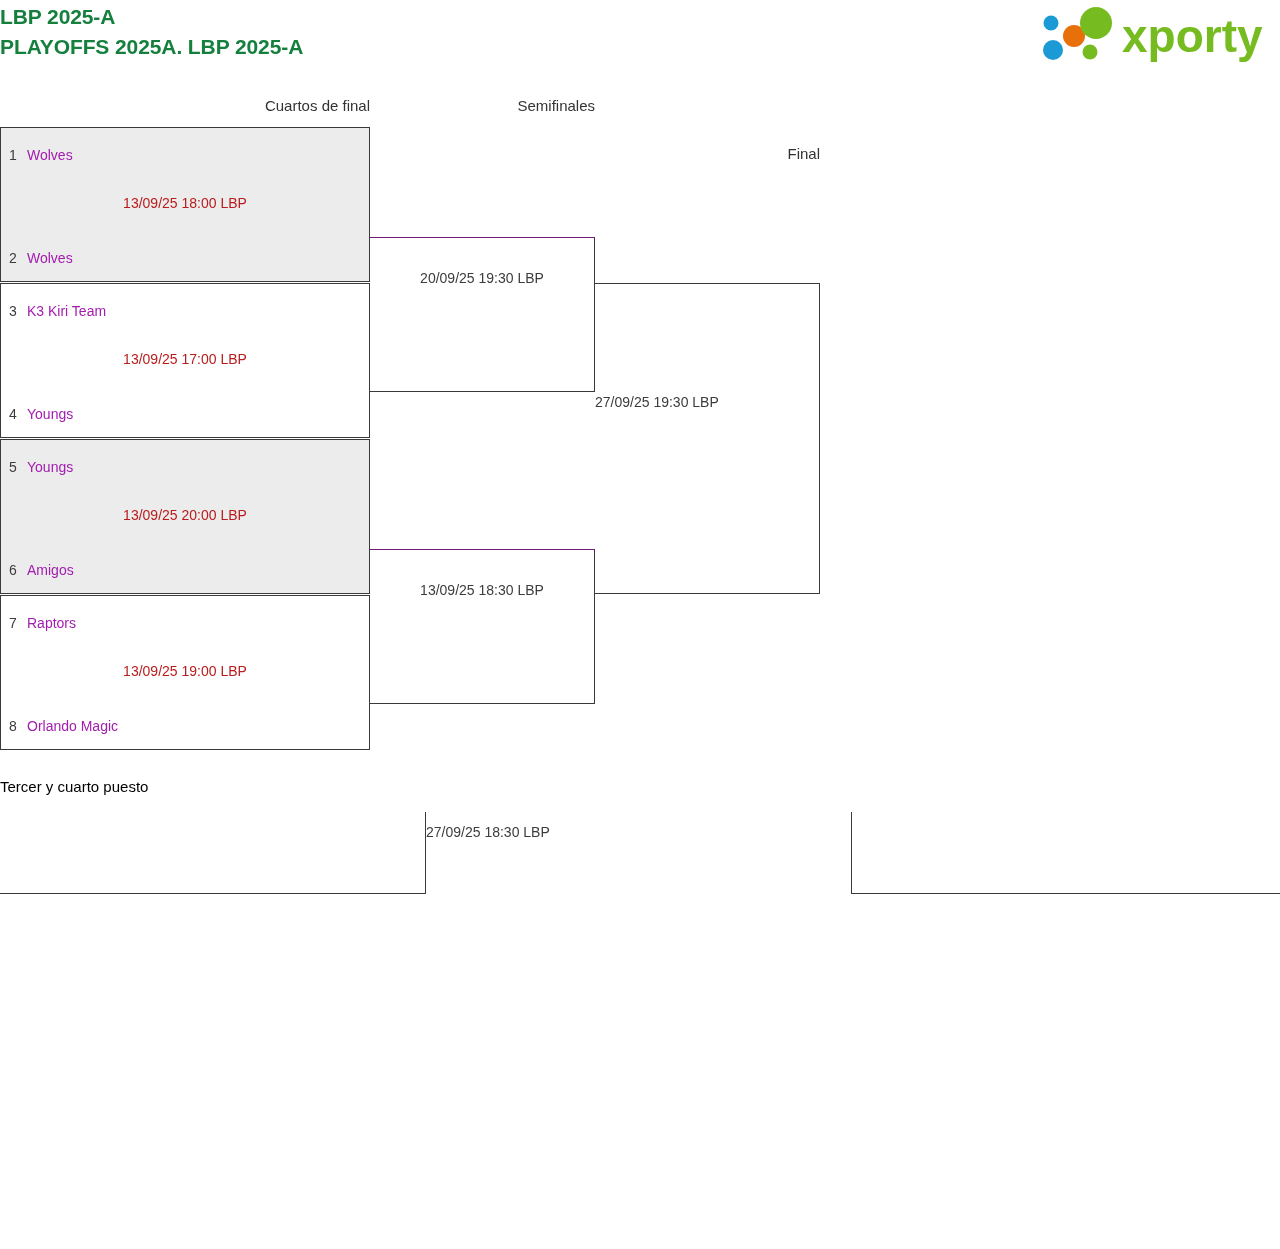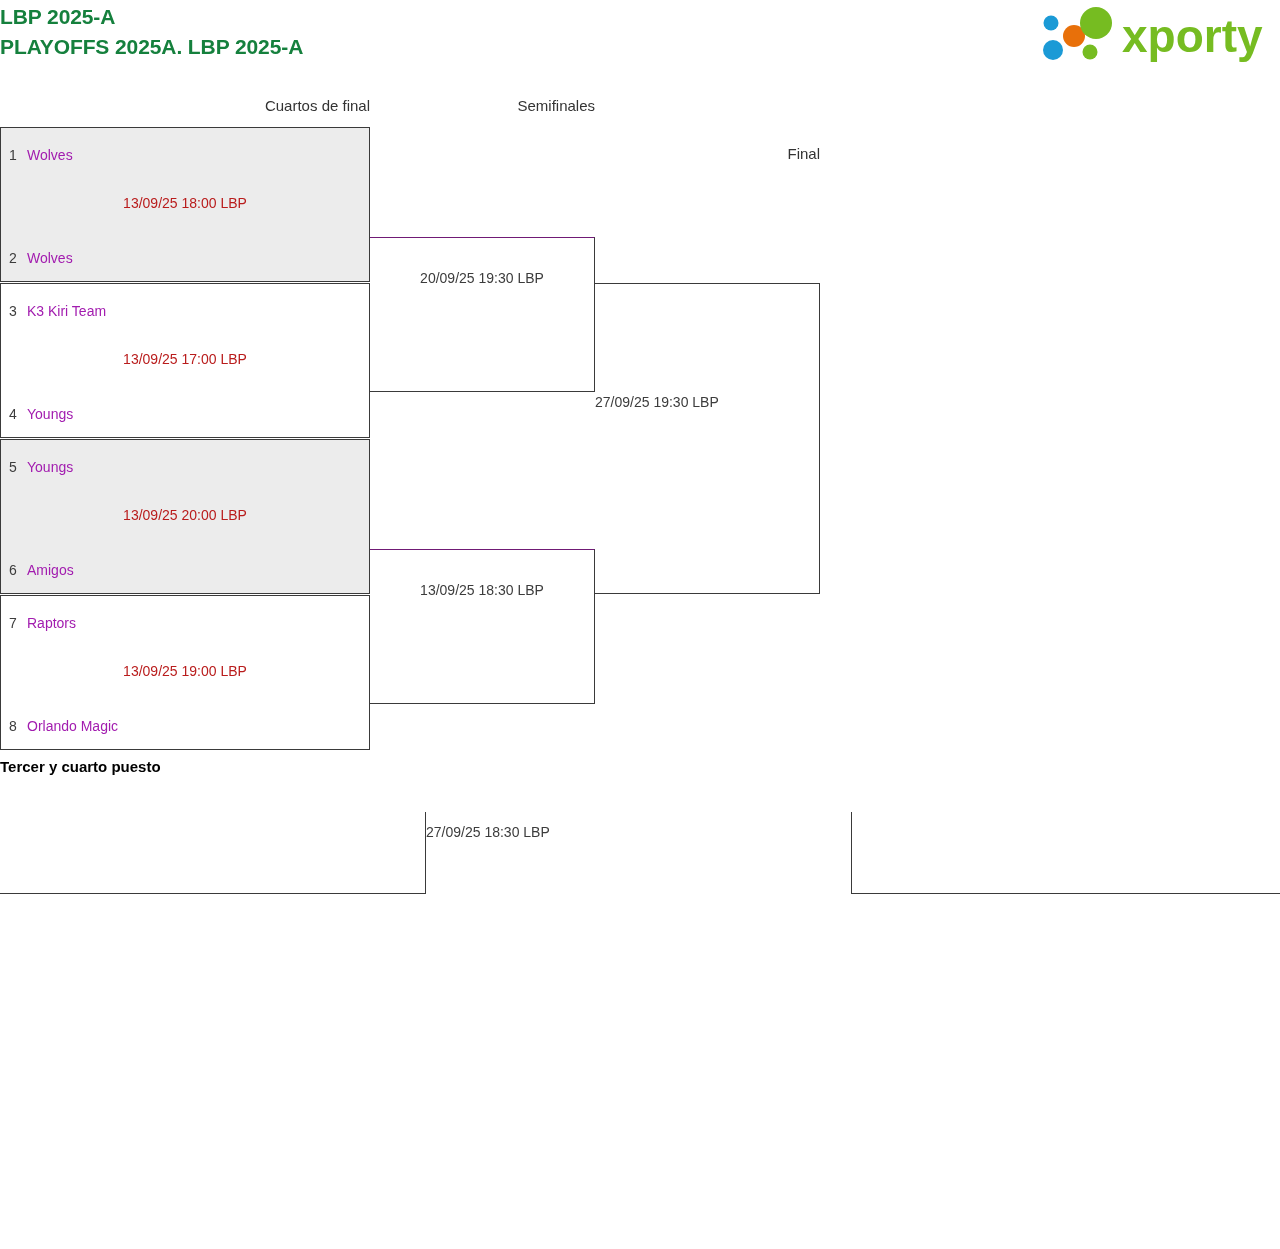--- a/index.html
+++ b/index.html
@@ -159,23 +159,23 @@
     text-align: left;
     font-size: 14px;
     color: #3c3c3c;
     white-space: nowrap;
   }
 
   
   #third-title {
     position: absolute;
     left: 0;
-    top: 758px;
+    top: 778px;
     font-size: 15px;
-    font-weight: bold;
+    font-weight: normal;
     color: #000000;
     white-space: nowrap;
   }
   #third-area {
     position: absolute;
     left: 0;
     top: 812px;
     width: 1280px;
     height: 85px;
   }

